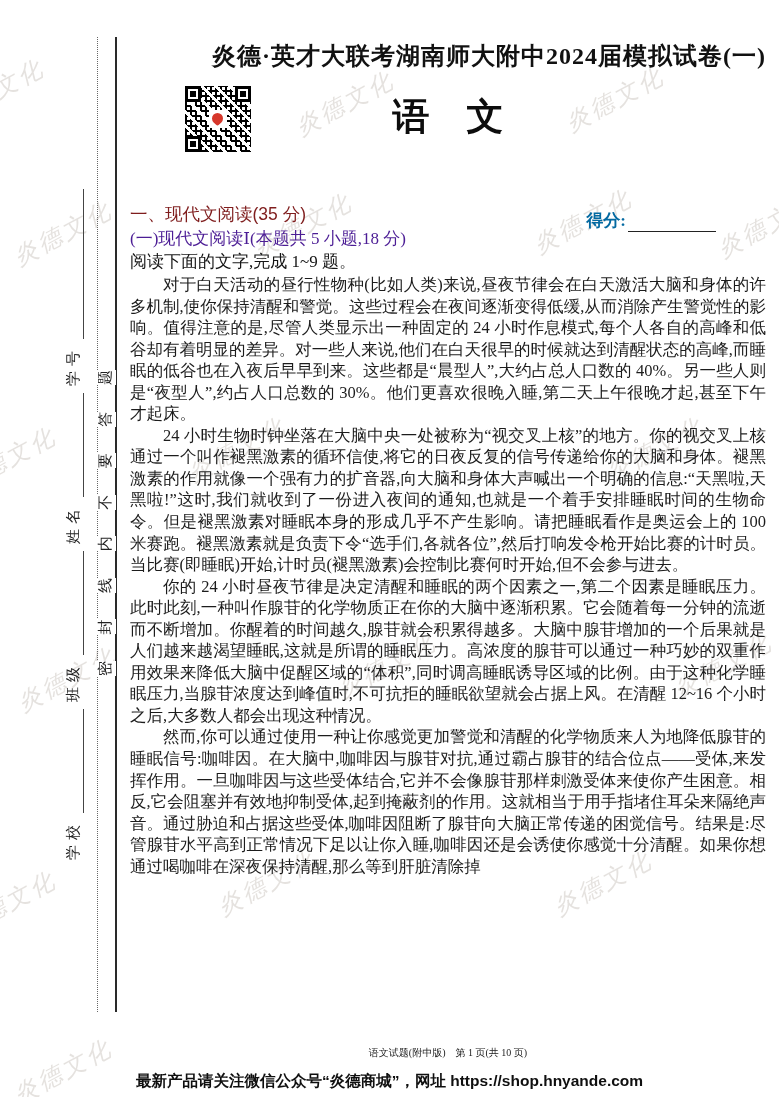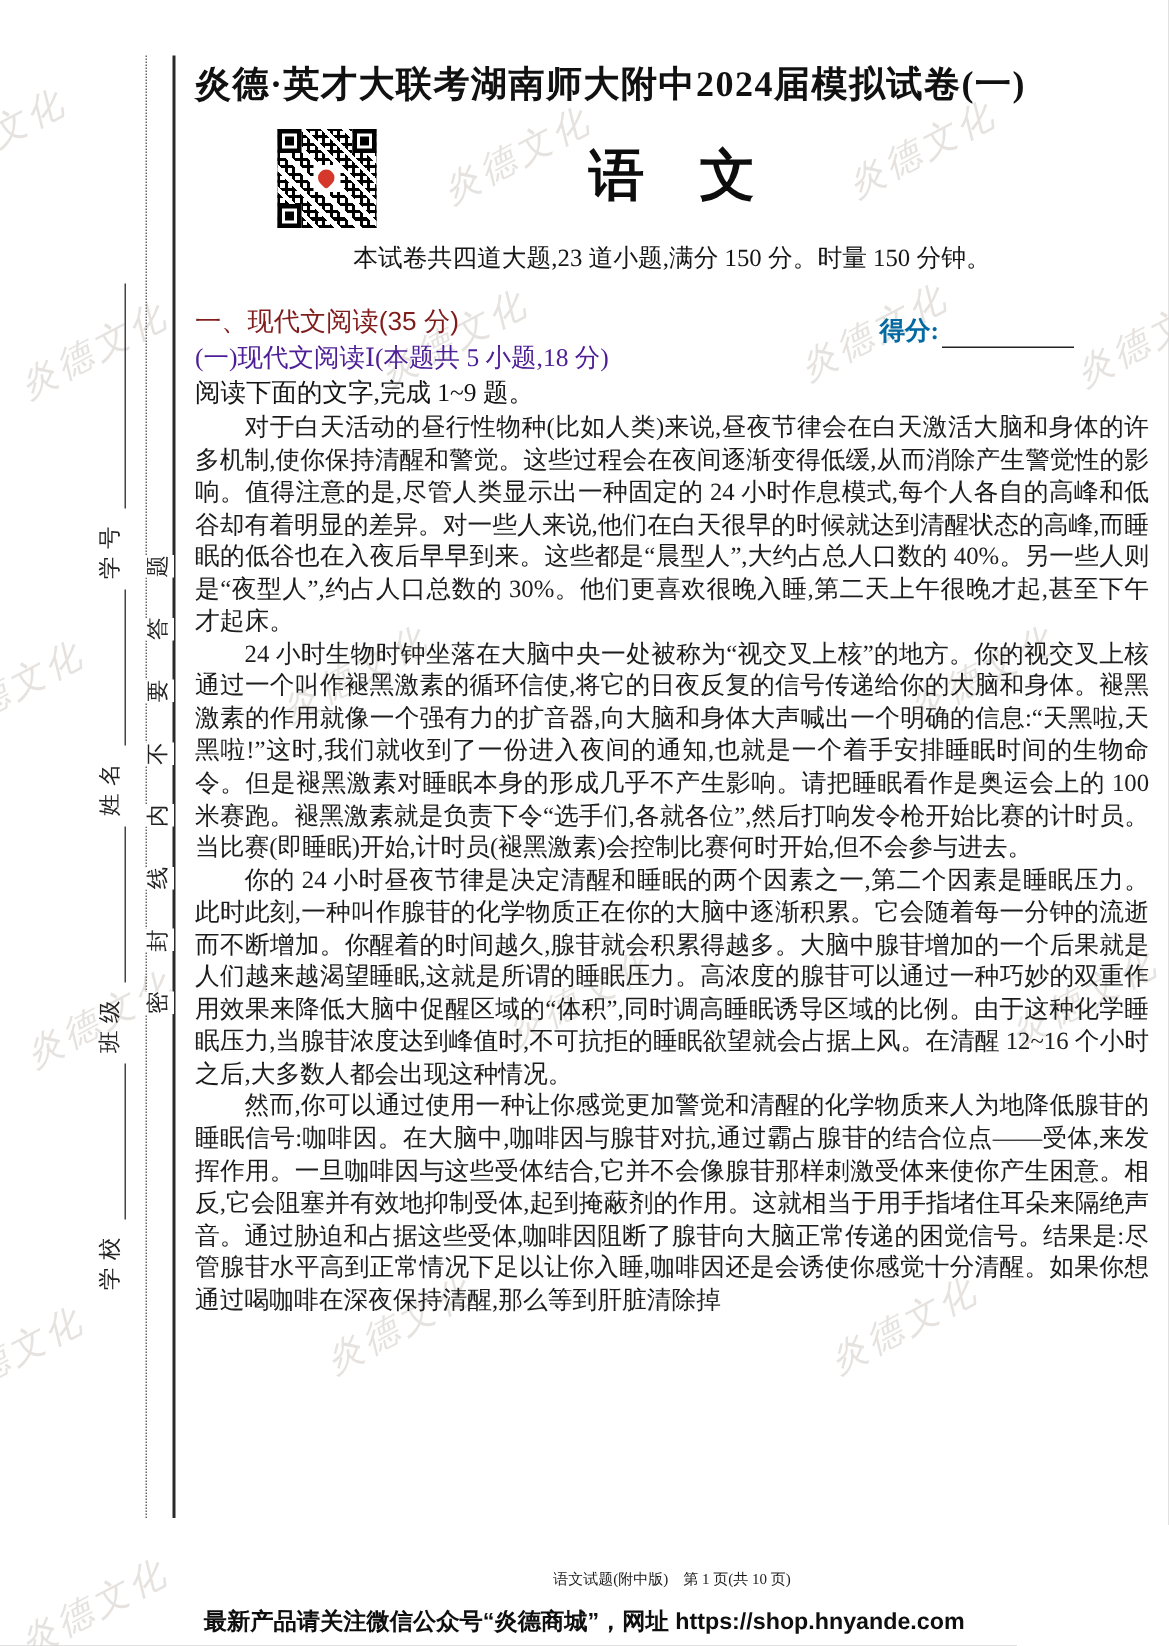--- a/index.html
+++ b/index.html
@@ -51,21 +51,21 @@
     width:306px;height:20px;
     transform:rotate(-90deg);transform-origin:0 0;
     display:flex;justify-content:space-between;align-items:center;
     font-size:15px;color:#222;
   }
   .seal-strip span{background:#fff;padding:1px 0;}
   
   .main{position:absolute;left:130px;top:0;width:636px;height:1097px;}
   .exam-series{
     position:absolute;top:40px;left:0;width:100%;
-    text-align:left;font-size:24px;font-weight:bold;
+    text-align:right;font-size:24px;font-weight:bold;
     letter-spacing:1px;color:#111;white-space:nowrap;
   }
   .subject-title{
     position:absolute;top:92px;left:0;width:100%;
     text-align:center;font-size:37px;font-weight:bold;
     font-family:"Liberation Sans","DejaVu Sans",sans-serif;
     color:#0d0d0d;
   }
   .paper-info{
     position:absolute;top:161px;left:0;width:100%;
@@ -178,21 +178,20 @@
       <span class="fp bl">
           <i></i>
         </span>
       <span class="qr-center">
         <span class="flame"></span>
       </span>
     </div>
 
     <div class="subject-title">语　文</div>
 
-    <div class="paper-info">本试卷共四道大题,23 道小题,满分 150 分。时量 150 分钟。</div>
 
     <div class="score-row">
       <span>得分:</span>
       <span class="score-blank"></span>
     </div>
 
     <div class="section-block">
       <div class="section-heading">一、现代文阅读(35 分)</div>
       <div class="subsection-heading">(一)现代文阅读Ⅰ(本题共 5 小题,18 分)</div>
       <div class="reading-instruction">阅读下面的文字,完成 1~9 题。</div>

